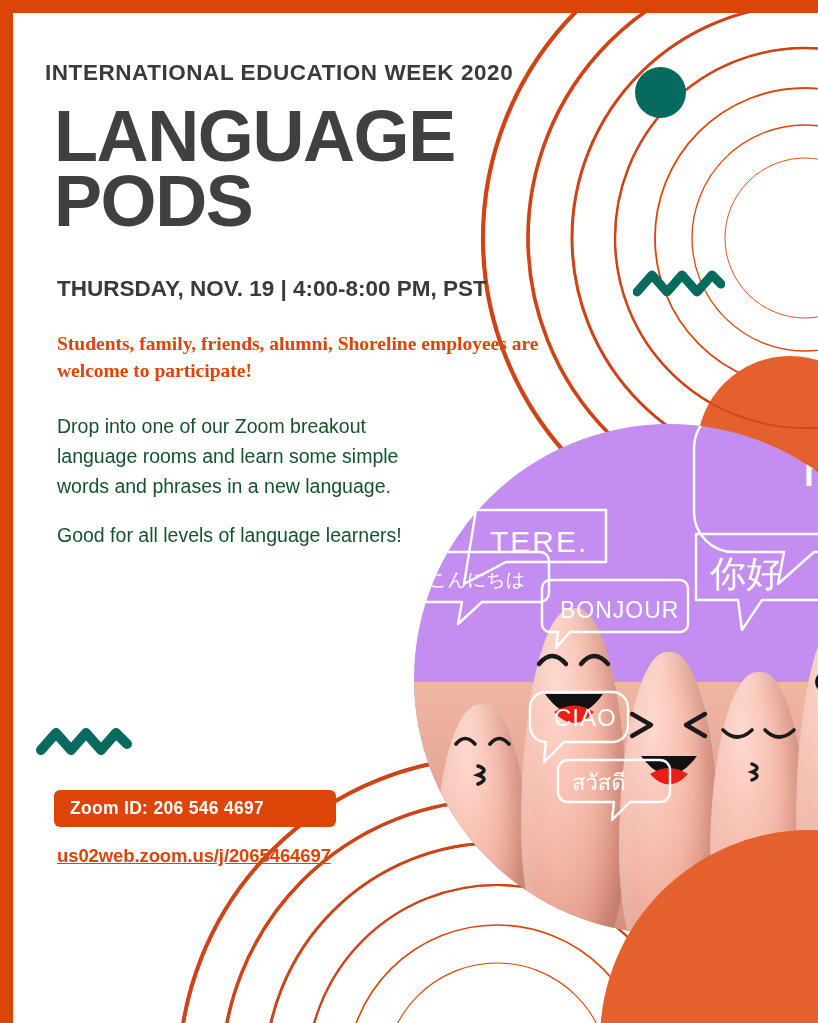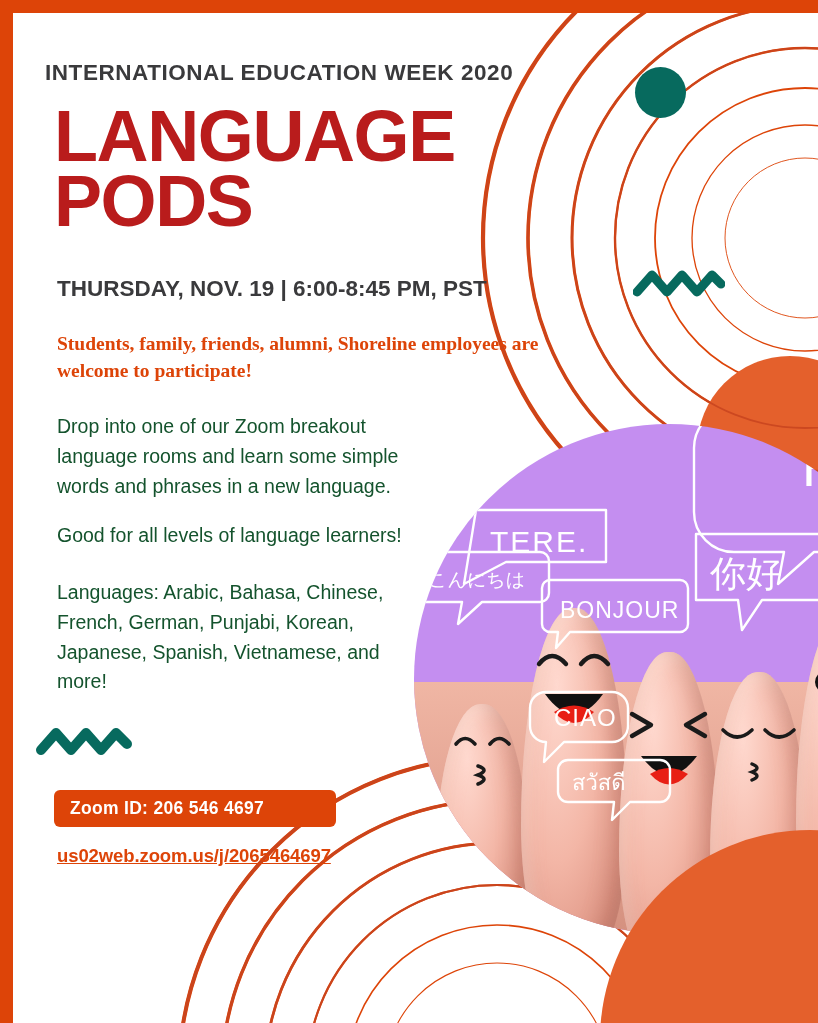--- a/index.html
+++ b/index.html
@@ -75,21 +75,21 @@
   .content{position:absolute;left:0;top:0;width:818px;height:1023px;z-index:20;}
 
   .eyebrow{
     position:absolute;left:45px;top:60px;
     font-size:22.5px;font-weight:bold;letter-spacing:.55px;
     color:#3A3A3C;white-space:nowrap;
   }
   .headline{
     position:absolute;left:54px;top:104px;
     font-size:72px;line-height:.90;font-weight:bold;
-    color:#b91c1c;letter-spacing:-1.4px;
+    color:#404040;letter-spacing:-1.4px;
   }
   .headline span{display:block;}
   .datetime{
     position:absolute;left:57px;top:276px;
     font-size:22.5px;font-weight:bold;color:#3A3A3C;white-space:nowrap;
   }
   .welcome{
     position:absolute;left:57px;top:330px;width:505px;
     font-size:19.5px;line-height:1.40;font-weight:bold;color:#DD4408;font-family:Liberation Serif, serif;
   }
@@ -255,29 +255,28 @@
 
   <div class="content">
 
     <div class="eyebrow">INTERNATIONAL EDUCATION WEEK 2020</div>
 
     <div class="headline">
       <span>LANGUAGE</span>
       <span>PODS</span>
     </div>
 
-    <div class="datetime">THURSDAY, NOV. 19 | 6:00-8:45 PM, PST</div>
+    <div class="datetime">THURSDAY, NOV. 19 | 4:00-8:00 PM, PST</div>
 
     <div class="welcome">Students, family, friends, alumni, Shoreline employees are welcome to participate!</div>
 
     <div class="para para-1">Drop into one of our Zoom breakout language rooms and learn some simple words and phrases in a new language.</div>
 
     <div class="para para-2">Good for all levels of language learners!</div>
 
-    <div class="para para-3">Languages: Arabic, Bahasa, Chinese, French, German, Punjabi, Korean, Japanese, Spanish, Vietnamese, and more!</div>
 
     <div class="zoomid">
       <span>Zoom ID: 206 546 4697</span>
     </div>
 
     <div class="zoomurl">us02web.zoom.us/j/2065464697</div>
   </div>
 
   <div class="frame-top"></div>
   <div class="frame-left"></div>

